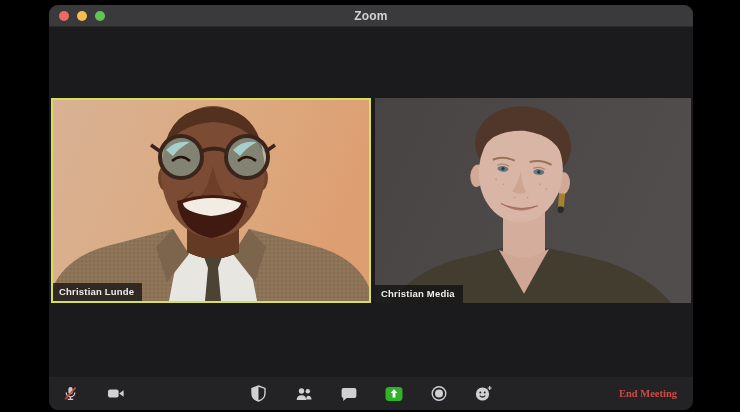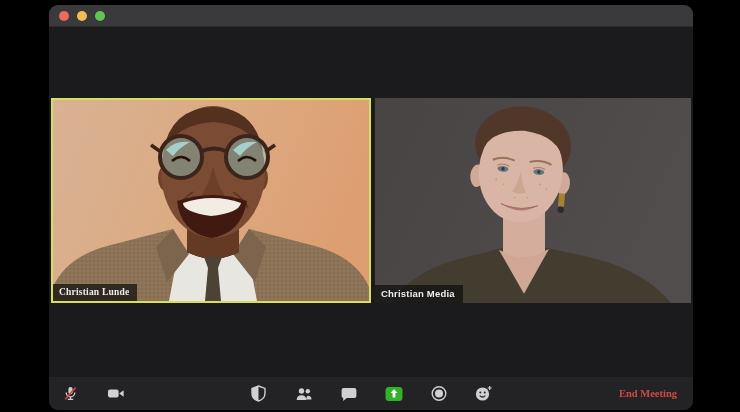--- a/index.html
+++ b/index.html
@@ -29,21 +29,21 @@
   
   .content{flex:1 1 auto;position:relative;background:#1b1b1d;}
   .tiles{
     position:absolute;top:71px;left:2px;right:2px;height:205px;
     display:flex;gap:4px;
   }
   .tile{
     flex:1 1 0;position:relative;overflow:hidden;background:#2a2a2c;
     box-sizing:border-box;
   }
-  .tile.active{border:2px solid #d7e05c;font-family:Liberation Serif, serif;}
+  .tile.active{border:2px solid #d7e05c;}
   .tile svg.portrait{display:block;width:100%;height:100%;}
   .name-label{
     position:absolute;left:0;bottom:0;
     background:rgba(16,16,16,.74);color:#eeeeee;
     font-size:9.5px;font-weight:bold;letter-spacing:.2px;
     padding:3px 8px 4px 6px;white-space:nowrap;
   }
   
   .toolbar{
     flex:0 0 33px;background:#232325;position:relative;
@@ -73,20 +73,21 @@
 <body>
 
 <div class="window">
 
   <div class="titlebar">
     <div class="traffic">
       <span class="light close"></span>
       <span class="light min"></span>
       <span class="light max"></span>
     </div>
+    <div class="win-title">Zoom</div>
   </div>
 
   <div class="content">
     <div class="tiles">
 
       <div class="tile active">
         <svg class="portrait" viewBox="0 0 316 201" preserveAspectRatio="none" aria-hidden="true">
           <defs>
             <linearGradient id="wallL" x1="0" y1="0" x2="1" y2="0.25">
               <stop offset="0" stop-color="#d8b294"></stop>

